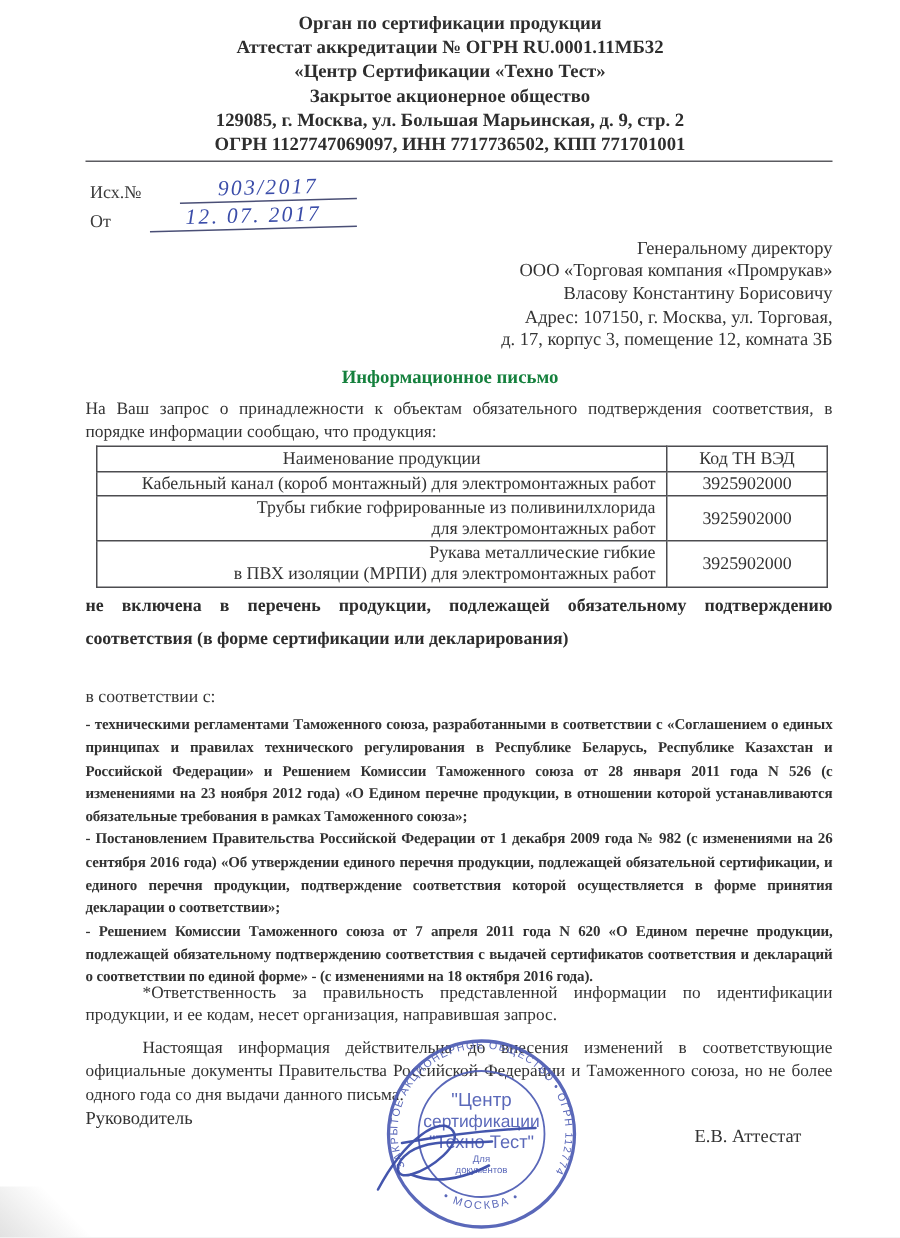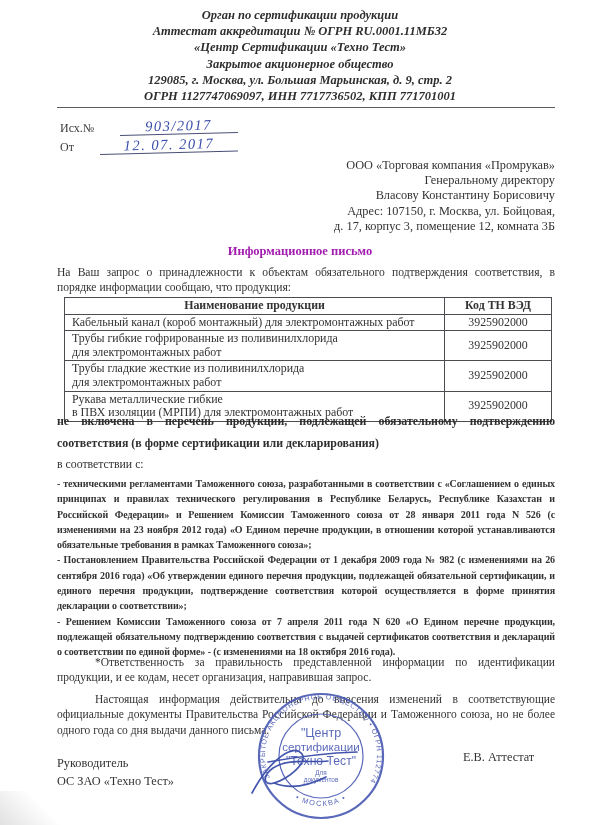--- a/index.html
+++ b/index.html
@@ -4,57 +4,57 @@
 <style>
   html,body{margin:0;padding:0;background:#e9e9e9;}
   .page{
     position:relative;width:600px;height:825px;background:#ffffff;
     font-family:"Liberation Serif","DejaVu Serif",serif;color:#333333;
     overflow:hidden;margin:0 auto;
   }
   .abs{position:absolute;}
   
   .letterhead{top:7px;left:0;right:0;text-align:center;font-weight:bold;
-    font-size:12.5px;line-height:16.2px;color:#2e2e2e;font-style:italic;}
+    font-size:12.5px;line-height:16.2px;color:#2e2e2e;}
   .rule{top:107px;left:57px;width:498px;border-top:1.6px solid #5b5b60;}
   
   .ref{top:117px;left:60px;width:178px;font-size:12px;color:#3c3c3c;}
   .ref-row{display:flex;align-items:flex-end;height:19px;gap:22px;}
   .ref-row .lbl{flex:0 0 auto;padding-right:4px;}
   .ref-row .val{flex:1 1 auto;text-align:center;border-bottom:1.2px solid #4a4f76;
     font-style:italic;color:#3b4da9;font-size:14.5px;letter-spacing:1.5px;
     transform:rotate(-1.5deg);transform-origin:left bottom;line-height:15px;}
   
   .recipient{top:158px;right:45px;text-align:right;font-size:12.3px;line-height:15.2px;color:#333;}
   
-  .doc-title{top:244px;left:0;right:0;text-align:center;font-weight:bold;font-size:12.5px;color:#a21caf;}
+  .doc-title{top:244px;left:0;right:0;text-align:center;font-weight:bold;font-size:12.5px;color:#15803d;}
   
   .intro{top:265px;left:57px;width:498px;font-size:11.6px;line-height:15.2px;text-align:justify;}
   
   table.products{top:297px;left:64px;width:488px;border-collapse:collapse;
     font-size:11.9px;line-height:13.6px;color:#333;}
   table.products th,table.products td{border:1.3px solid #4c4c50;padding:1px 7px;}
-  table.products th{font-weight:bold;text-align:center;}
-  table.products td.name{white-space:pre-line;}
+  table.products th{font-weight:normal;text-align:center;}
+  table.products td.name{white-space:pre-line;text-align:right;}
   table.products td.code,th.code-h{text-align:center;width:92px;}
   
-  .not-included{top:411px;left:57px;width:498px;font-weight:bold;font-size:11.9px;
+  .not-included{top:393px;left:57px;width:498px;font-weight:bold;font-size:11.9px;
     line-height:21.5px;text-align:justify;color:#2e2e2e;}
   .according{top:457px;left:57px;font-size:11.8px;}
   
   .legal{top:476px;left:57px;width:498px;font-size:10px;line-height:15.3px;
     text-align:justify;letter-spacing:-0.1px;font-weight:bold;}
   .legal p{margin:0;}
   
   .responsibility{top:655px;left:57px;width:498px;font-size:11.5px;line-height:15.3px;
     text-align:justify;text-indent:38px;}
   .validity{top:692px;left:57px;width:498px;font-size:11.5px;line-height:15.3px;
     text-align:justify;text-indent:38px;}
   
-  .footer-left{top:737px;left:57px;font-size:12.3px;line-height:17.5px;margin-top:18px;}
+  .footer-left{top:737px;left:57px;font-size:12.3px;line-height:17.5px;}
   .sig-name{top:750px;left:463px;font-size:12.3px;}
   
   .stamp{top:690px;left:256px;width:130px;height:133px;opacity:0.92;}
   .signature{top:735px;left:236px;width:165px;height:78px;}
   
   .scan-smudge{left:0;bottom:0;width:70px;height:34px;
     background:linear-gradient(45deg,#c9c9c9 0%,rgba(201,201,201,0) 60%);opacity:.55;}
 </style>
 </head>
 <body>
@@ -79,24 +79,24 @@
       <span class="val">903/2017</span>
     </div>
     <div class="ref-row">
       <span class="lbl">От</span>
       <span class="val">12. 07. 2017</span>
     </div>
   </div>
 
   <div class="abs recipient">
 
-  <div>ООО «Торговая компания «Промрукав»</div>
-      <div>Генеральному директору</div>
+  <div>Генеральному директору</div>
+      <div>ООО «Торговая компания «Промрукав»</div>
       <div>Власову Константину Борисовичу</div>
-      <div>Адрес: 107150, г. Москва, ул. Бойцовая,</div>
+      <div>Адрес: 107150, г. Москва, ул. Торговая,</div>
       <div>д. 17, корпус 3, помещение 12, комната 3Б</div>
     </div>
 
   <div class="abs doc-title">Информационное письмо</div>
 
   <div class="abs intro">На Ваш запрос о принадлежности к объектам обязательного подтверждения соответствия, в порядке информации сообщаю, что продукция:</div>
 
   <table class="abs products">
     <thead>
       <tr>
@@ -110,25 +110,20 @@
           <td class="name">Кабельный канал (короб монтажный) для электромонтажных работ</td>
           <td class="code">3925902000</td>
         </tr>
 
         <tr>
           <td class="name">Трубы гибкие гофрированные из поливинилхлорида
 для электромонтажных работ</td>
           <td class="code">3925902000</td>
         </tr>
 
-        <tr>
-          <td class="name">Трубы гладкие жесткие из поливинилхлорида
-для электромонтажных работ</td>
-          <td class="code">3925902000</td>
-        </tr>
 
         <tr>
           <td class="name">Рукава металлические гибкие
 в ПВХ изоляции (МРПИ) для электромонтажных работ</td>
           <td class="code">3925902000</td>
         </tr>
       </tbody>
   </table>
 
   <div class="abs not-included">не включена в перечень продукции, подлежащей обязательному подтверждению соответствия (в форме сертификации или декларирования)</div>
@@ -141,21 +136,20 @@
       <p>- Постановлением Правительства Российской Федерации от 1 декабря 2009 года № 982 (с изменениями на 26 сентября 2016 года) «Об утверждении единого перечня продукции, подлежащей обязательной сертификации, и единого перечня продукции, подтверждение соответствия которой осуществляется в форме принятия декларации о соответствии»;</p>
       <p>- Решением Комиссии Таможенного союза от 7 апреля 2011 года N 620 «О Едином перечне продукции, подлежащей обязательному подтверждению соответствия с выдачей сертификатов соответствия и деклараций о соответствии по единой форме» -  (с изменениями на 18 октября 2016 года).</p>
     </div>
 
   <div class="abs responsibility">*Ответственность за правильность представленной информации по идентификации продукции, и ее кодам, несет организация, направившая запрос.</div>
 
   <div class="abs validity">Настоящая информация действительна до внесения изменений в соответствующие официальные документы Правительства Российской Федерации и Таможенного союза, но не более одного года со дня выдачи данного письма.</div>
 
   <div class="abs footer-left">
     <div>Руководитель</div>
-    <div>ОС ЗАО «Техно Тест»</div>
   </div>
 
   <div class="abs sig-name">Е.В. Аттестат</div>
 
   <svg class="abs stamp" viewBox="0 0 130 133">
     <defs>
       <path id="arcTop" d="M 16,92 A 56,56 0 1 1 114,92" fill="none"></path>
       <path id="arcBottom" d="M 25,96 A 50,50 0 0 0 105,96" fill="none"></path>
     </defs>
     <circle cx="65" cy="66" r="62" fill="none" stroke="#4d5cb4" stroke-width="2.2"></circle>

